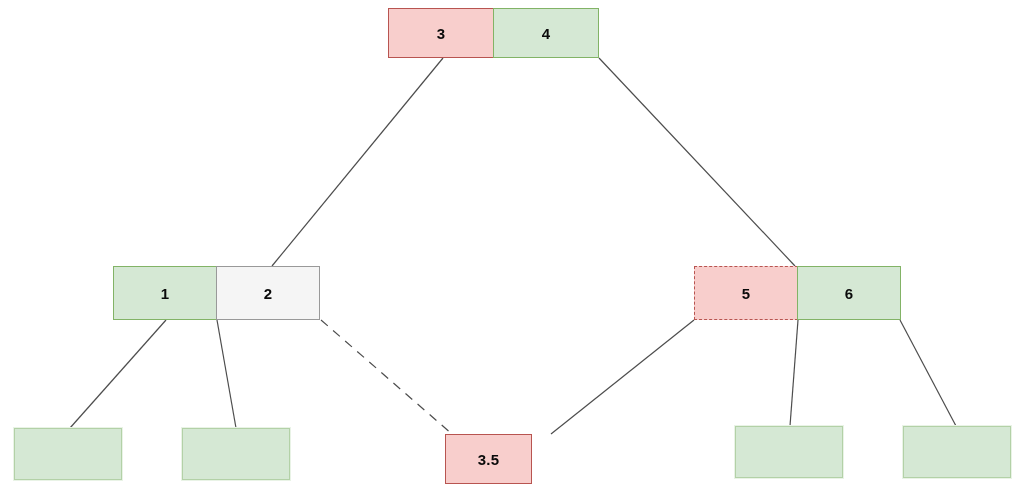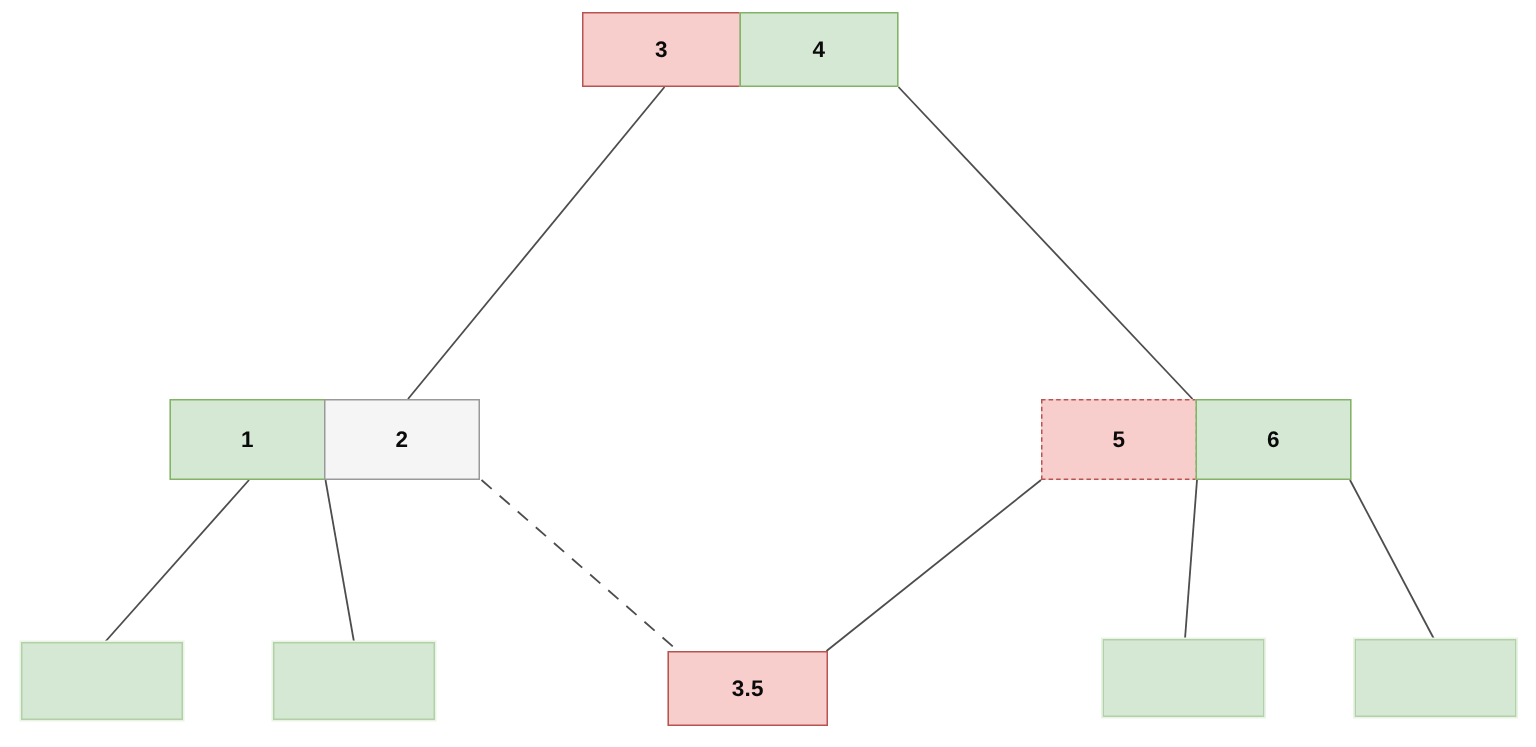--- a/index.html
+++ b/index.html
@@ -102,20 +102,20 @@
         </div>
       </div>
       <div class="node" style="left: 694px; top: 266px; width: 208px; height: 54px;">
         <div class="cell red-dashed" style="width: 104px; height: 100%;">
           <span>5</span>
         </div>
         <div class="cell green" style="width: 104px; height: 100%; margin-left: -1px;">
           <span>6</span>
         </div>
       </div>
-      <div class="node" style="left: 445px; top: 434px; width: 107px; height: 50px;">
+      <div class="node" style="left: 445px; top: 434px; width: 87px; height: 50px;">
         <div class="cell red" style="width: 107px; height: 100%;">
           <span>3.5</span>
         </div>
       </div>
     </div>
 
 </div>
 
 </body></html>

